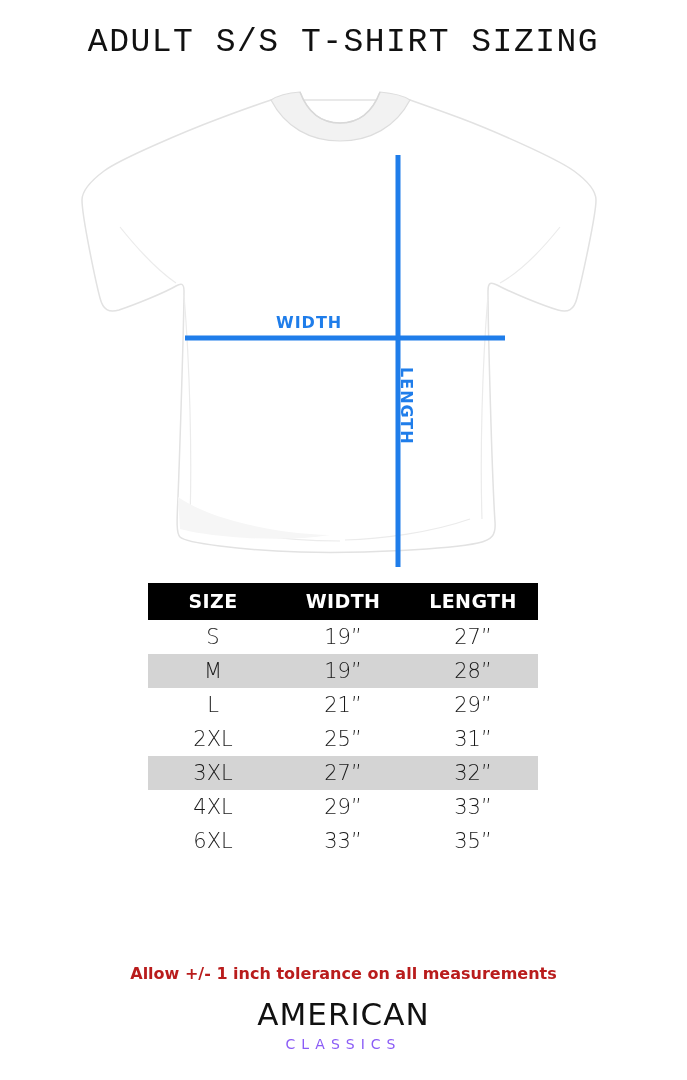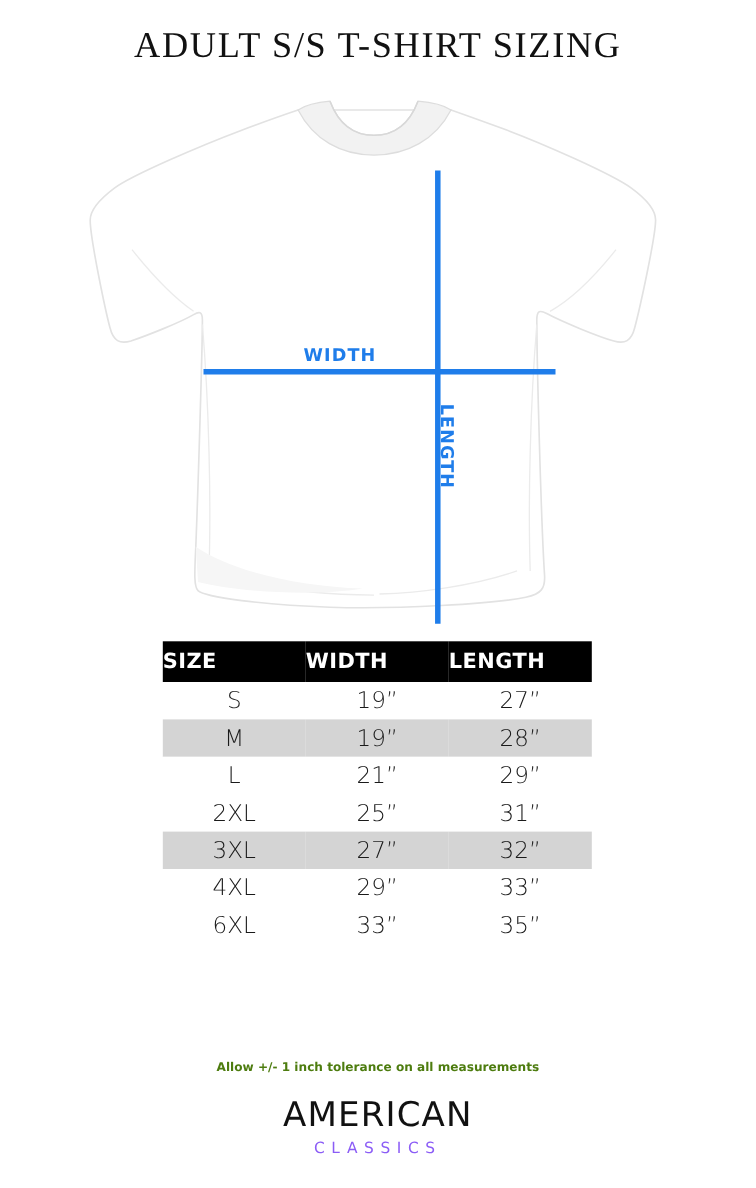--- a/index.html
+++ b/index.html
@@ -17,21 +17,21 @@
   }
 
   
   .title {
     text-align: center;
     font-size: 33px;
     letter-spacing: 1.5px;
     font-weight: 400;
     color: #111111;
     margin: 24px 0 0 0;
-    font-family: Liberation Serif, serif;
+    font-family: Liberation Mono, monospace;
   }
 
   
   .shirt-area {
     position: relative;
     width: 687px;
     height: 500px;
     margin-top: 6px;
   }
   .shirt-svg {
@@ -70,21 +70,21 @@
     border-collapse: collapse;
     width: 390px;
     table-layout: fixed;
   }
   table.size-table th {
     background: #000000;
     color: #ffffff;
     font-size: 19px;
     font-weight: bold;
     padding: 7px 0 8px 0;
-    text-align: left;
+    text-align: center;
     font-family: "DejaVu Sans", sans-serif;
     letter-spacing: 0.4px;
   }
   table.size-table td {
     text-align: center;
     font-size: 21px;
     color: #1a1a1a;
     padding: 5px 0 5px 0;
     font-family: "DejaVu Sans", sans-serif;
     font-weight: 300;
@@ -98,22 +98,22 @@
   table.size-table col.c1 { width: 33.33%; }
   table.size-table col.c2 { width: 33.33%; }
   table.size-table col.c3 { width: 33.33%; }
 
   .tolerance {
     position: absolute;
     left: 0;
     top: 0;
     width: 687px;
     text-align: center;
-    color: #4d7c0f;
-    font-size: 11px;
+    color: #b91c1c;
+    font-size: 16px;
     font-weight: bold;
     font-family: "DejaVu Sans", sans-serif;
   }
   .tolerance-pos {
     top: 964px;
   }
 
   
   .brand {
     position: absolute;

